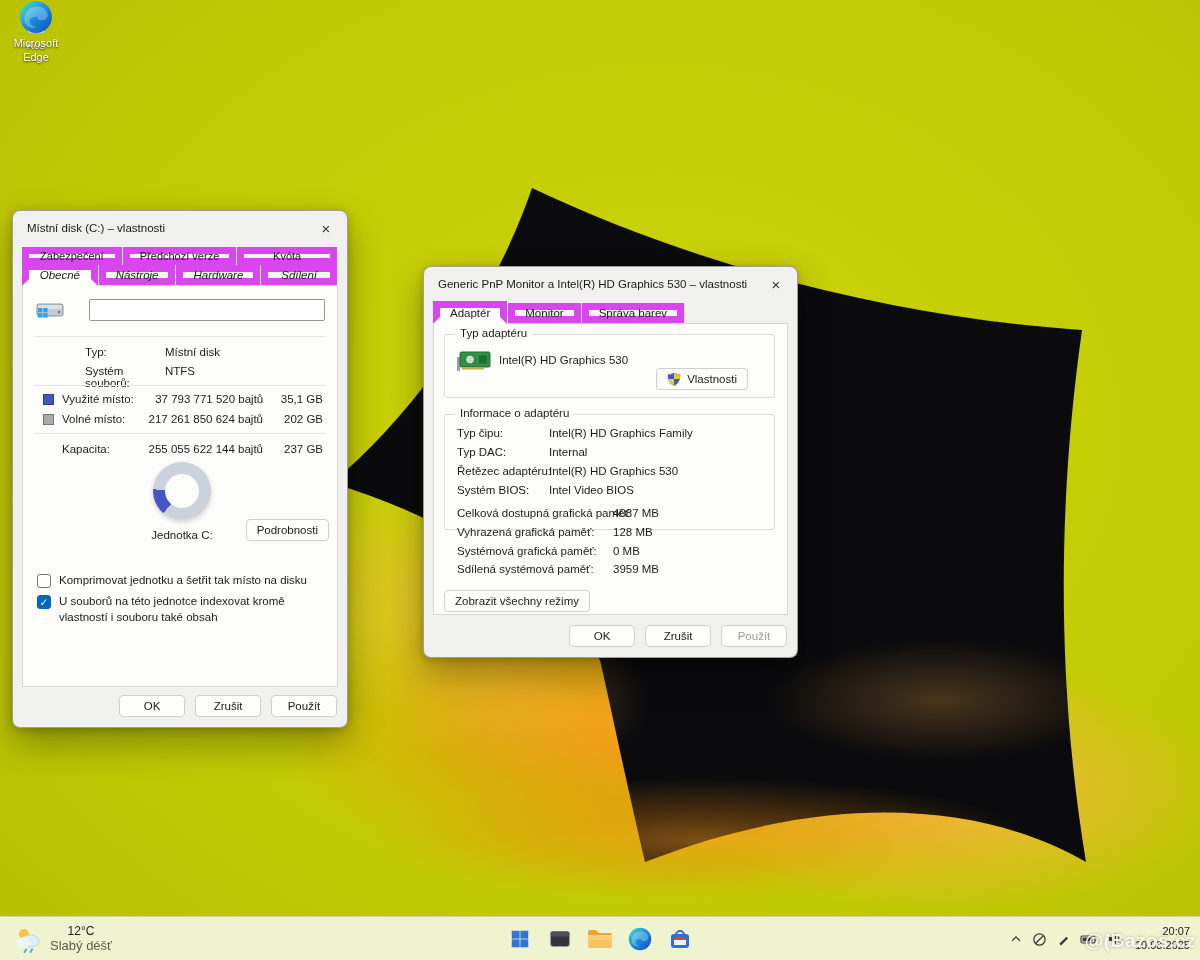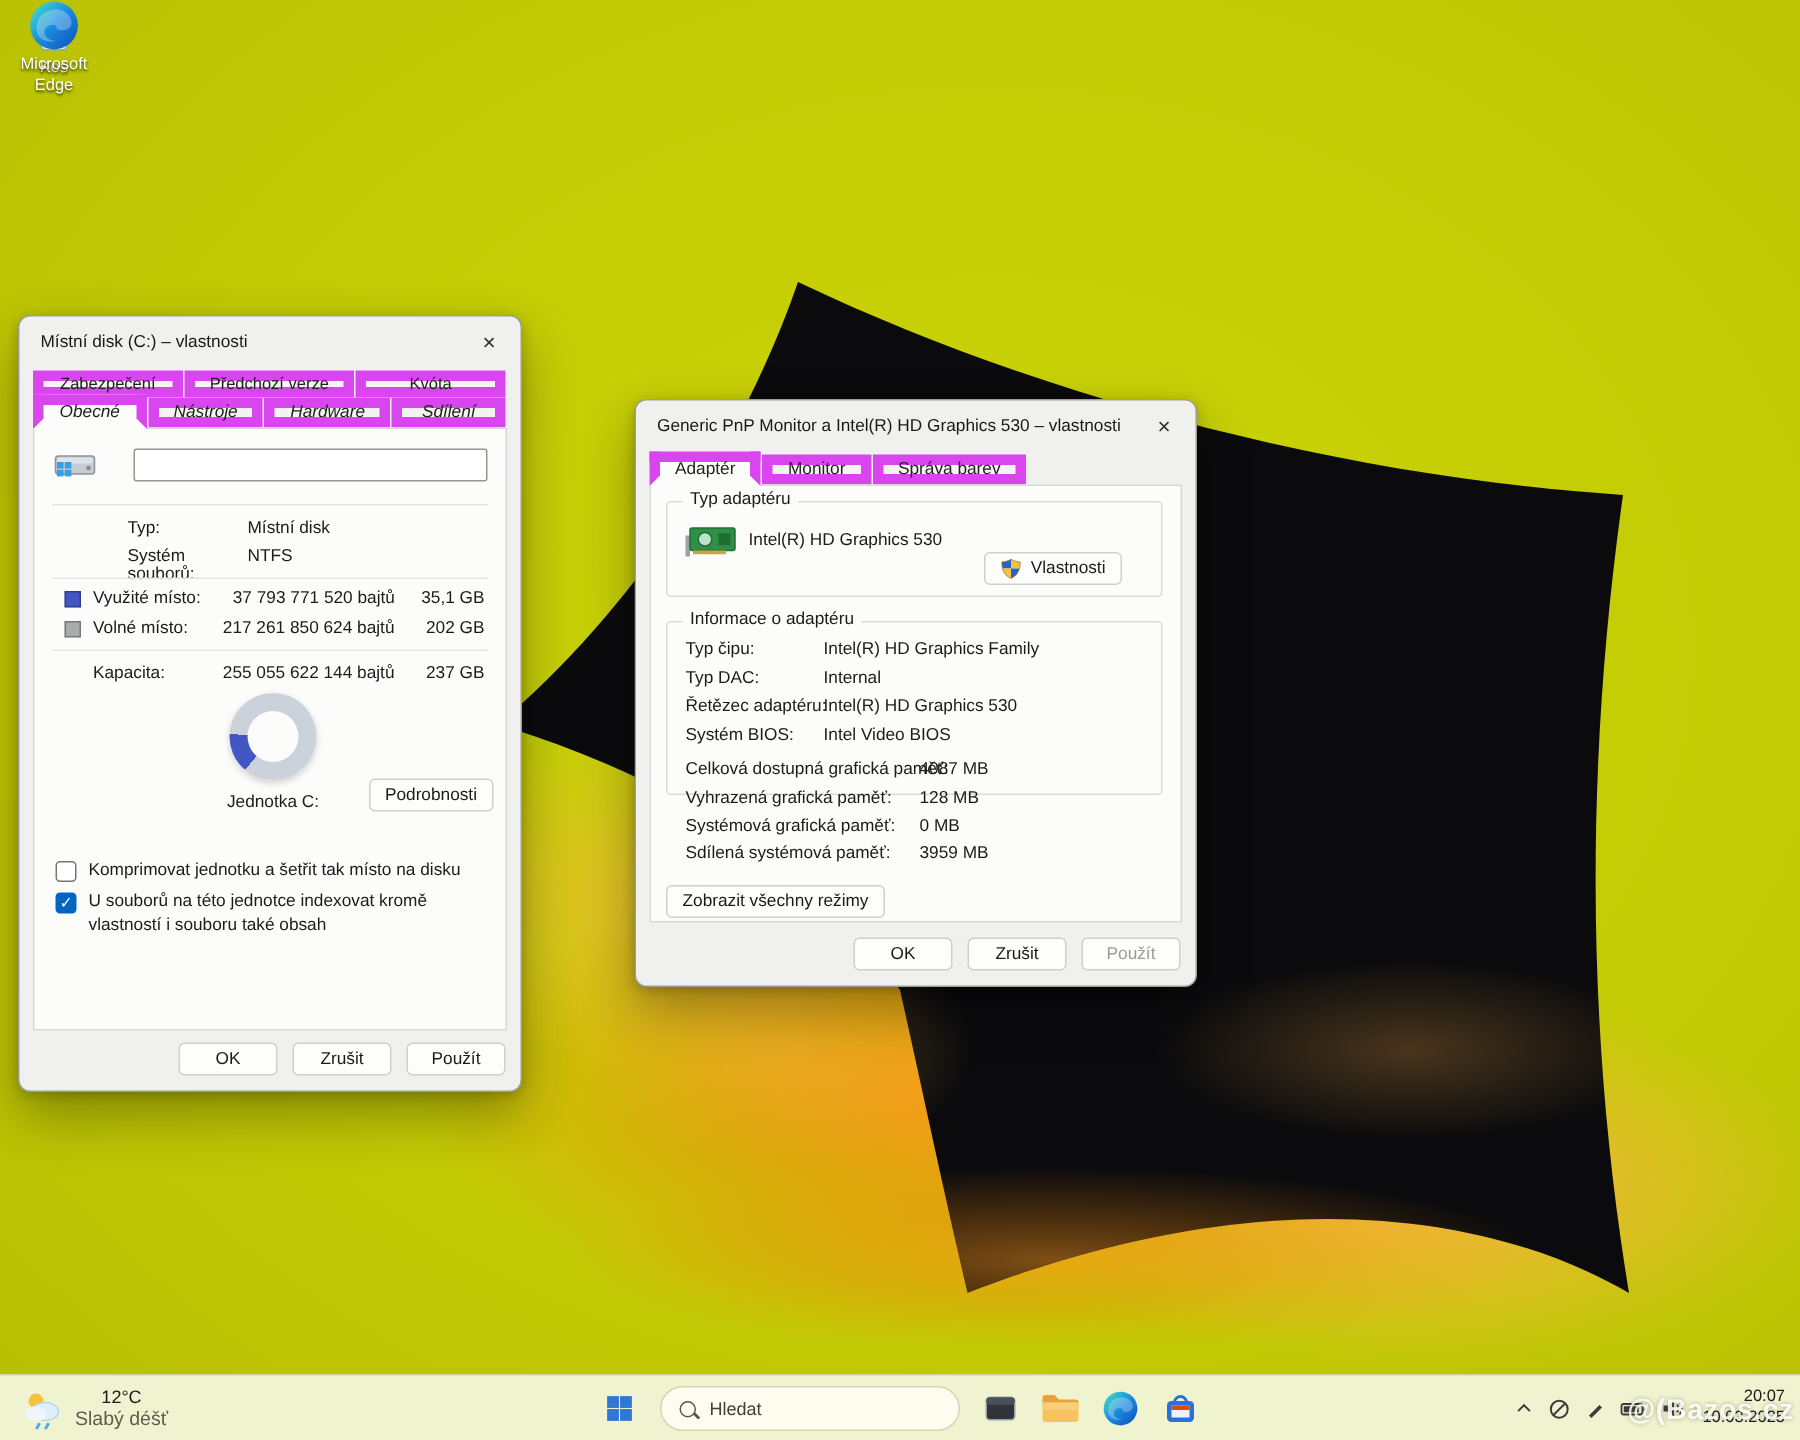--- a/index.html
+++ b/index.html
@@ -364,24 +364,20 @@
 
   <div class="center-items">
     <div class="tb-icon">
       <svg width="22" height="22" viewBox="0 0 24 24">
         <rect x="3" y="3" width="8.6" height="8.6" fill="#3076d4"></rect>
           <rect x="12.4" y="3" width="8.6" height="8.6" fill="#3076d4"></rect>
         <rect x="3" y="12.4" width="8.6" height="8.6" fill="#3076d4"></rect>
           <rect x="12.4" y="12.4" width="8.6" height="8.6" fill="#3076d4"></rect>
       </svg>
     </div>
-    <div class="search-box">
-      <span class="search-glyph"></span>
-      <span>Hledat</span>
-    </div>
     <div class="tb-icon">
       <svg width="24" height="24" viewBox="0 0 24 24">
         <rect x="2.5" y="4.5" width="19" height="15" rx="2.5" fill="#31353b" stroke="#9aa0a8"></rect>
         <rect x="2.5" y="4.5" width="19" height="5" rx="2.5" fill="#4a5058"></rect>
       </svg>
     </div>
     <div class="tb-icon">
       <svg width="26" height="22" viewBox="0 0 26 22">
         <path d="M1,4 a2,2 0 0 1 2,-2 h6 l3,3 h11 a2,2 0 0 1 2,2 v2 h-24 z" fill="#e8a33c"></path>
         <rect x="1" y="7" width="24" height="13" rx="2" fill="#f7c35e"></rect>

